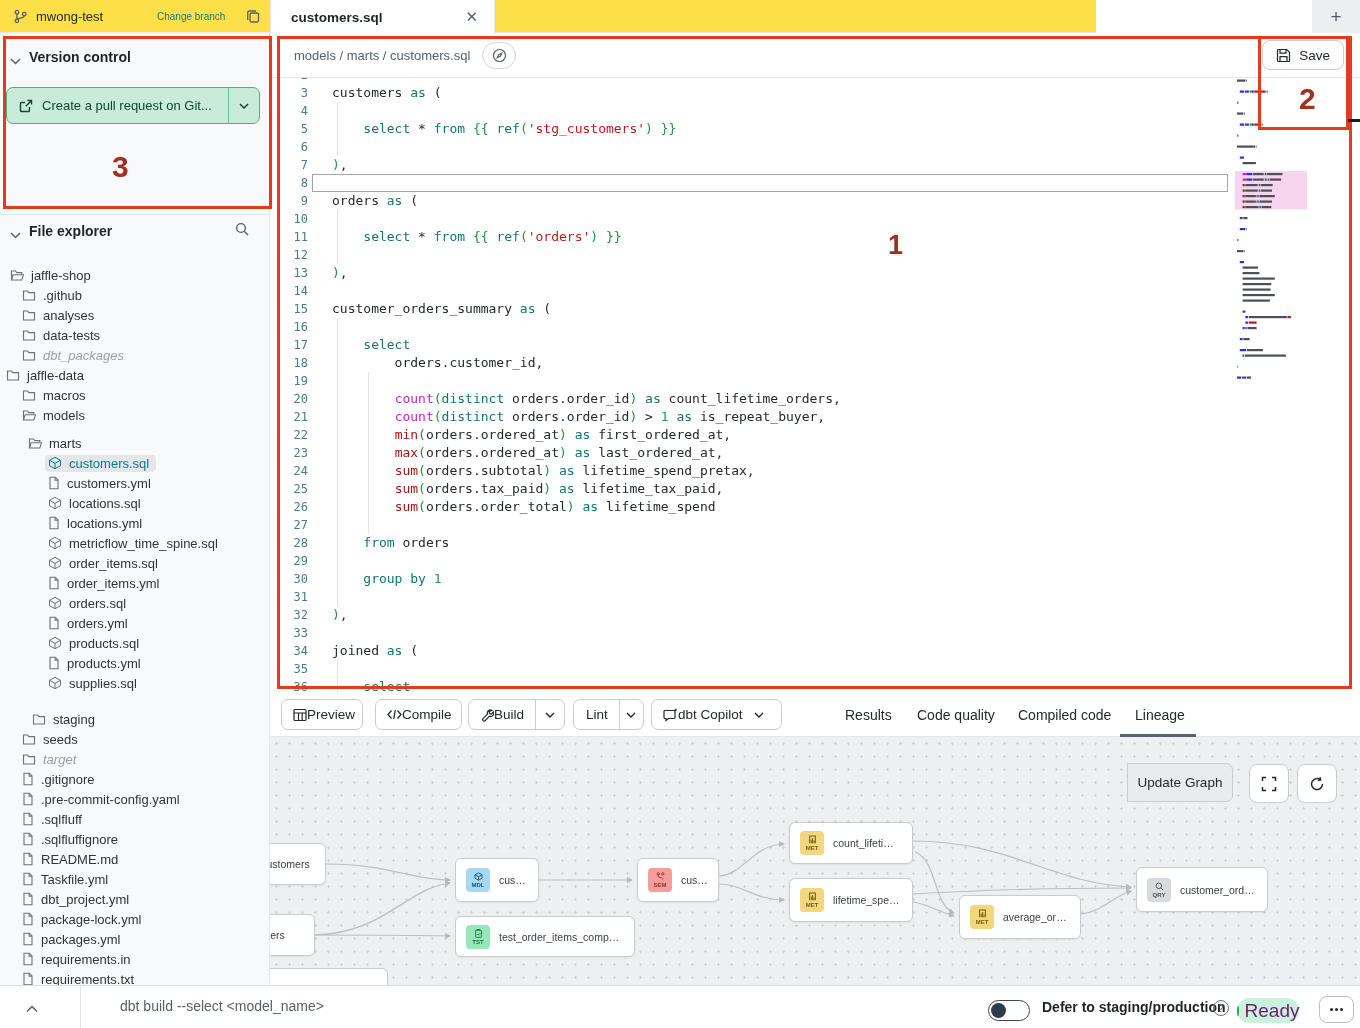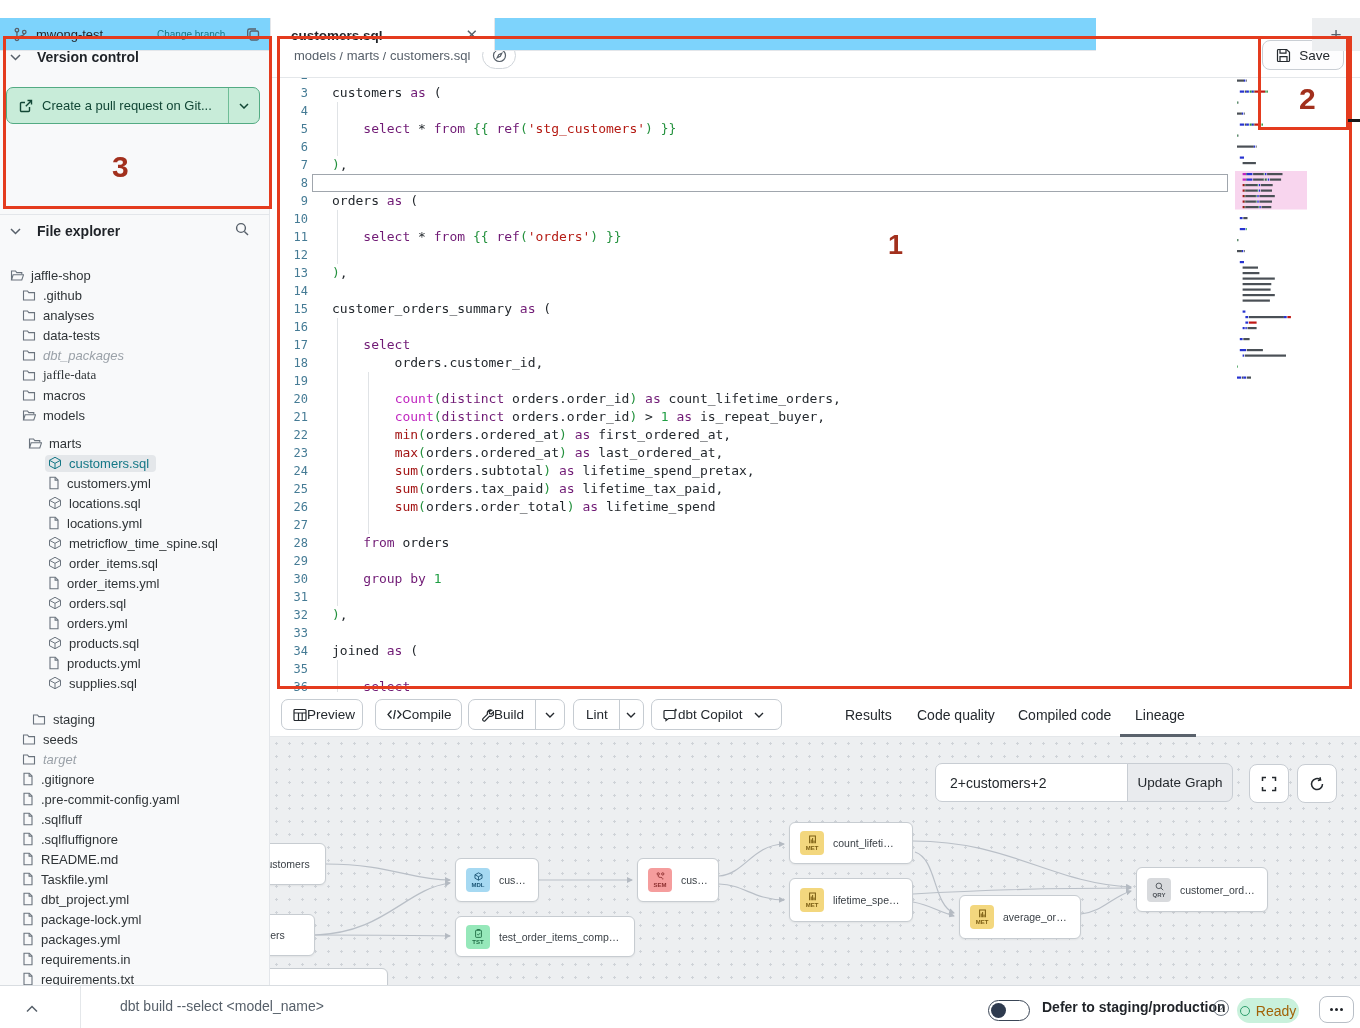--- a/index.html
+++ b/index.html
@@ -1,32 +1,32 @@
 <!DOCTYPE html>
 <html><head>
 <meta charset="utf-8">
 <style>
 *{box-sizing:border-box;margin:0;padding:0}
 html,body{background:#e8e8e8}
 .screen{position:relative;width:1360px;height:1028px;background:#fff;overflow:hidden;
   font-family:"Liberation Sans",sans-serif;color:#1f2328}
 
-.topbar{position:absolute;left:0;top:18px;width:1096px;height:33px;background:#7dd3fc;border-bottom:1px solid #e3e6ea;z-index:6}
+.topbar{position:absolute;left:0;top:0;width:1096px;height:33px;background:#fde047;border-bottom:1px solid #e3e6ea;z-index:6}
 .branch-area{position:absolute;left:0;top:0;width:270px;height:33px;display:flex;align-items:center}
 .branch-name{margin-left:8px;font-size:13px;color:#24292e}
 .change-branch{position:absolute;left:157px;font-size:10px;color:#157987;cursor:pointer}
 .copy-btn{position:absolute;left:245px;top:8px}
 .tab-active{position:absolute;left:270px;top:0;width:225px;height:34px;background:#fff;border-left:1px solid #e3e6ea;border-right:1px solid #e3e6ea;display:flex;align-items:center;padding:0 16px 0 20px}
 .tab-active .tab-title{font-size:13.5px;font-weight:bold;color:#1f2328;flex:1}
 .tab-close{color:#57606a;font-size:15px;cursor:pointer}
 .topbar-right{position:absolute;left:1312px;top:0;width:48px;height:33px;background:#eceef0;display:flex;align-items:center;justify-content:center}
 .plus{font-size:19px;color:#57606a;cursor:pointer;line-height:1}
 
 .sidebar{position:absolute;left:0;top:33px;width:270px;height:952px;background:#f8f9fa;border-right:1px solid #e3e6ea;z-index:2}
-.sec-head{position:absolute;left:10px;display:flex;align-items:center;gap:16px}
+.sec-head{position:absolute;left:10px;display:flex;align-items:flex-end;gap:8px}
 .sec-title{font-size:14px;font-weight:bold;color:#1f2328}
 .pr-btn{position:absolute;left:6px;top:54px;width:254px;height:37px;background:#c8ecd9;border:1px solid #53ab83;border-radius:7px;display:flex;align-items:center;color:#114635;cursor:pointer}
 .pr-btn .pr-label{font-size:13px;margin-left:9px;flex:1;white-space:nowrap;overflow:hidden}
 .pr-split{width:1px;align-self:stretch;background:#6fbd97}
 .pr-caret{width:30px;display:flex;align-items:center;justify-content:center}
 .side-divider{position:absolute;left:0;top:181px;width:270px;height:1px;background:#e3e6ea}
 .fe-head{top:190px;width:250px}
 .fe-search{position:absolute;right:10px;top:-2px;cursor:pointer}
 .tree{position:absolute;left:0;top:232px;width:270px}
 .trow{height:20px;display:flex;align-items:center;font-size:13px;color:#2f3437;cursor:pointer}
@@ -39,21 +39,21 @@
 .crumbbar{position:absolute;left:270px;top:33px;width:1090px;height:45px;background:#fff;border-bottom:1px solid #e4e7ea;z-index:4;display:flex;align-items:center}
 .crumb{margin-left:24px;font-size:13px;color:#57606a}
 .compass-pill{margin-left:12px;width:34px;height:27px;border:1px solid #d0d5da;border-radius:14px;display:flex;align-items:center;justify-content:center;cursor:pointer;background:#fff}
 .save-btn{position:absolute;right:16px;top:7px;height:30px;padding:0 13px;border:1px solid #c9ced4;border-radius:8px;background:#fdfdfe;display:flex;align-items:center;gap:8px;font-size:13.5px;color:#24292e;cursor:pointer}
 .code-wrap{position:absolute;left:270px;top:66px;width:1090px;height:626px;overflow:hidden;z-index:1;font-family:"DejaVu Sans Mono",monospace;background:#fff}
 .code-line{display:flex;height:18px;line-height:18px}
 .ln{width:38px;text-align:right;font-size:12px;color:#457b95;flex:0 0 auto}
 .lc{position:relative;margin-left:24px;white-space:pre;font-size:13px}
 .guide{position:absolute;top:0;bottom:0;width:1px;background:#e0e3e6}
 .cursor-box{position:absolute;left:312px;top:174px;width:916px;height:18px;border:1px solid #a0a6ad;z-index:3}
-.c-p{color:#24292e}.c-k{color:#701a75}.c-j{color:#23913d}.c-s{color:#b51b14}
+.c-p{color:#24292e}.c-k{color:#0f766e}.c-j{color:#23913d}.c-s{color:#b51b14}
 .c-m{color:#c026c0}.c-r{color:#a31515}.c-d{color:#1f9e43}.c-g{color:#23913d}
 .minimap{position:absolute;left:1233px;top:72px;width:78px;height:410px;z-index:3}
 
 .toolbar{position:absolute;left:270px;top:692px;width:1090px;height:45px;background:#fff;border-bottom:1px solid #e4e7ea;z-index:2}
 .tbtn{position:absolute;top:7px;height:31px;border:1px solid #c6ccd2;border-radius:7px;background:#fff;display:flex;align-items:center;font-size:13.5px;color:#24292e;cursor:pointer}
 .tbtn .bi{display:flex;align-items:center;margin-left:11px}
 .tbtn .bl{margin-left:0;margin-right:11px}
 .bsplit{width:1px;align-self:stretch;background:#c6ccd2}
 .bcaret{width:29px;display:flex;align-items:center;justify-content:center}
 .ptab{position:absolute;top:0;height:45px;display:flex;align-items:center;font-size:14px;color:#24292e;cursor:pointer}
@@ -75,21 +75,21 @@
 .sq-btn{position:absolute;top:27px;width:40px;height:39px;background:#fff;border:1px solid #c8cdd3;border-radius:8px;display:flex;align-items:center;justify-content:center;cursor:pointer}
 
 .statusbar{position:absolute;left:0;top:985px;width:1360px;height:43px;background:#fff;border-top:1px solid #d9dde1;z-index:6}
 .sb-caret{position:absolute;left:26px;top:13px;cursor:pointer}
 .sb-div{position:absolute;left:80px;top:0;width:1px;height:43px;background:#e4e7ea}
 .sb-cmd{position:absolute;left:120px;top:12px;font-size:14px;color:#57606a;font-family:"Liberation Sans",sans-serif}
 .toggle{position:absolute;left:988px;top:14px;width:42px;height:21px;border:1.5px solid #3b4656;border-radius:11px;background:#fff;cursor:pointer}
 .knob{position:absolute;left:2px;top:1.5px;width:15px;height:15px;border-radius:50%;background:#2e3a4e}
 .sb-defer{position:absolute;left:1042px;top:13px;font-size:14px;font-weight:bold;color:#1f2328}
 .help-circ{position:absolute;left:1213px;top:14px;width:16px;height:16px;border:1px solid #6a737d;border-radius:50%;font-size:10px;color:#57606a;display:flex;align-items:center;justify-content:center}
-.ready-pill{position:absolute;left:1237px;top:12px;width:62px;height:25px;background:#c9f1dc;border-radius:13px;display:flex;align-items:center;justify-content:center;gap:6px;font-size:14px;color:#a16207;cursor:pointer}
+.ready-pill{position:absolute;left:1237px;top:12px;width:62px;height:25px;background:#c9f1dc;border-radius:13px;display:flex;align-items:center;justify-content:center;gap:6px;font-size:19px;color:#701a75;cursor:pointer}
 .ready-dot{width:10px;height:10px;border:1.5px solid #2f9e6d;border-radius:50%}
 .more-btn{position:absolute;left:1319px;top:10px;width:35px;height:27px;border:1px solid #b9bfc7;border-radius:8px;background:#fff;display:flex;align-items:center;justify-content:center;gap:2px;cursor:pointer}
 .dot3{width:3px;height:3px;border-radius:50%;background:#1f2328}
 
 .anno{position:absolute;border:3px solid #e43b1e;z-index:40;pointer-events:none}
 .anno-num{position:absolute;z-index:41;color:#a2301d;font-weight:bold;font-size:28px;font-family:"Liberation Sans",sans-serif;pointer-events:none}
 .black-dash{position:absolute;left:1348px;top:119px;width:12px;height:3px;background:#17191b;z-index:42}
 </style>
 </head>
 <body>
@@ -196,21 +196,21 @@
         <div class="trow muted" style="padding-left: 22px;">
           <span class="rin">
             <span class="ticon">
               <svg width="14" height="13" viewBox="0 0 14 13" fill="none" stroke="#6a737d" stroke-width="1.1">
                 <path d="M1.5 2h4l1.3 1.6h5.7v7.4H1.5z"></path>
               </svg>
             </span>
             <span class="tlabel">dbt_packages</span>
           </span>
         </div>
-        <div class="trow" style="padding-left: 22px; font-family: Liberation Serif, serif;">
+        <div class="trow" style="padding-left: 6px;">
           <span class="rin">
             <span class="ticon">
               <svg width="14" height="13" viewBox="0 0 14 13" fill="none" stroke="#6a737d" stroke-width="1.1">
                 <path d="M1.5 2h4l1.3 1.6h5.7v7.4H1.5z"></path>
               </svg>
             </span>
             <span class="tlabel">jaffle-data</span>
           </span>
         </div>
         <div class="trow" style="padding-left: 22px;">
@@ -968,21 +968,20 @@
               <path d="M9.2 9.2L12.7 12.7"></path>
             </svg>
             <span class="bt">QRY</span>
           </div>
           <span class="nlabel">customer_order_metrics</span>
         </div>
         <div class="lnode center" style="left: -50px; top: 231px; width: 168px; height: 40px;">
           <span class="nlabel"></span>
         </div>
       </div>
-    <div class="selector-input">2+customers+2</div>
     <div class="update-btn">Update Graph</div>
     <div class="sq-btn" style="left:979px">
         <svg width="16" height="16" viewBox="0 0 16 16" fill="none" stroke="#24292e" stroke-width="1.5">
           <path d="M1.5 5V1.5H5M11 1.5h3.5V5M14.5 11v3.5H11M5 14.5H1.5V11"></path>
         </svg>
       </div>
     <div class="sq-btn" style="left:1027px">
         <svg width="16" height="16" viewBox="0 0 16 16" fill="none" stroke="#24292e" stroke-width="1.5">
           <path d="M13.5 8a5.5 5.5 0 1 1-2-4.2"></path>
           <path d="M11 1.2l.7 2.8-2.8.6" stroke-width="1.3"></path>

